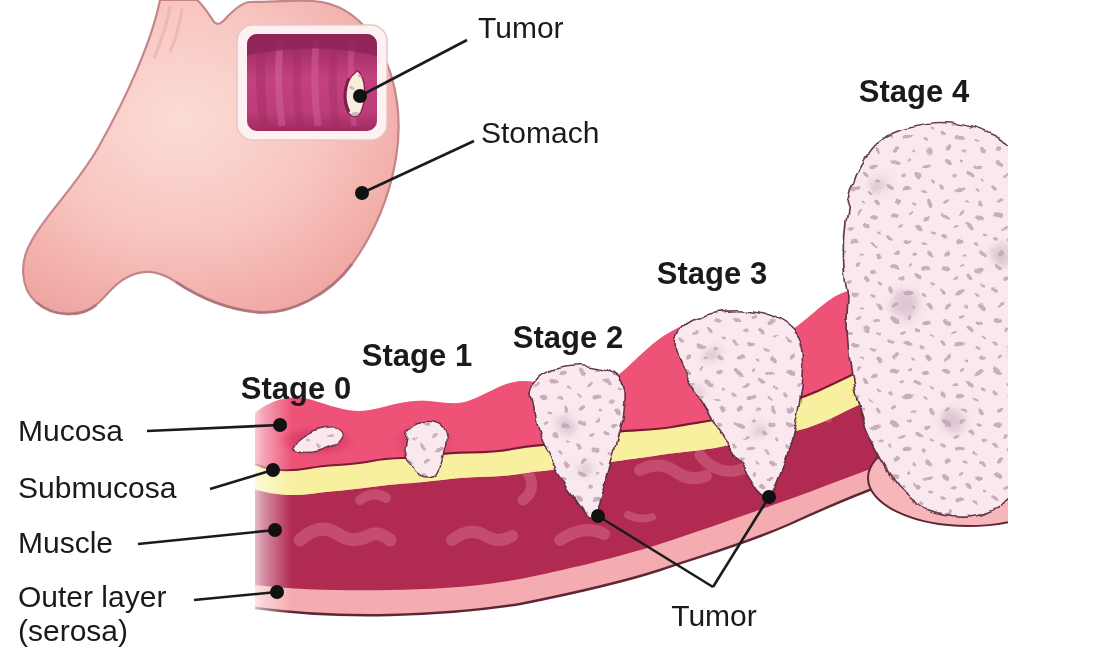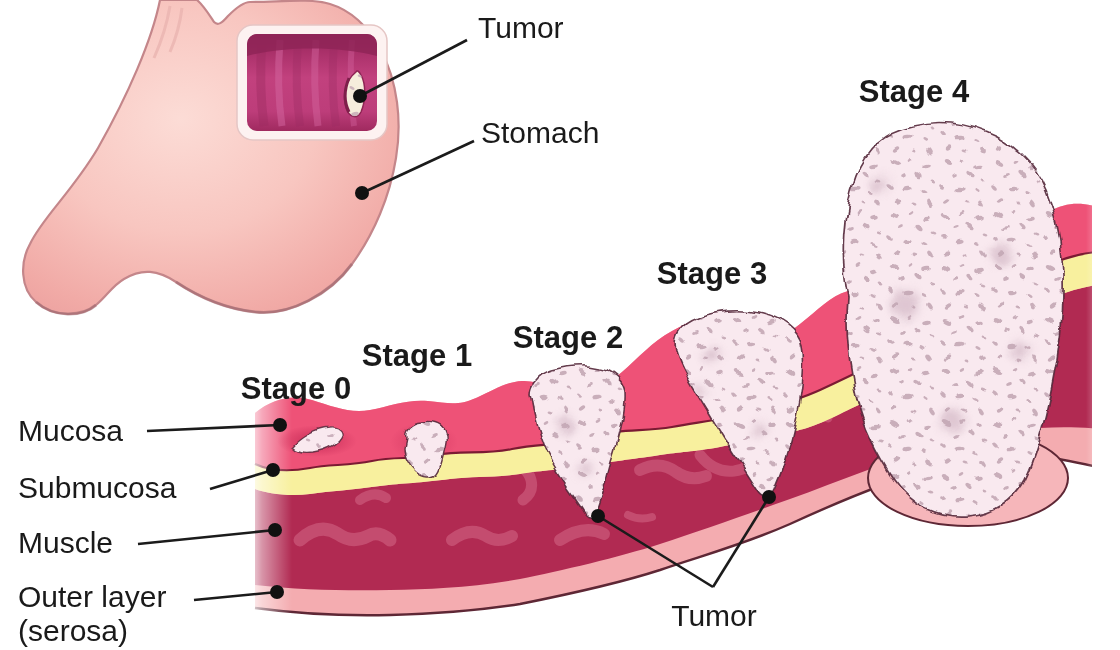--- a/index.html
+++ b/index.html
@@ -1,16 +1,16 @@
 <!DOCTYPE html>
 <html><head>
 <meta charset="utf-8">
 <style>
   html,body{margin:0;padding:0;background:#fff;}
-  .canvas{position:relative;width:1092px;height:650px;background:#fff;overflow:hidden;
+  .canvas{position:relative;width:1008px;height:650px;background:#fff;overflow:hidden;
           font-family:"Liberation Sans",sans-serif;}
   svg{display:block;}
   text{fill:#1a1a1a;font-family:"Liberation Sans","DejaVu Sans",sans-serif;}
   .lbl{font-size:30px;font-weight:400;}
   .stage{font-size:31px;font-weight:700;}
   .lead{stroke:#1b1b1b;stroke-width:2.6;fill:none;}
   .dot{fill:#111;}
 </style>
 </head>
 <body>

